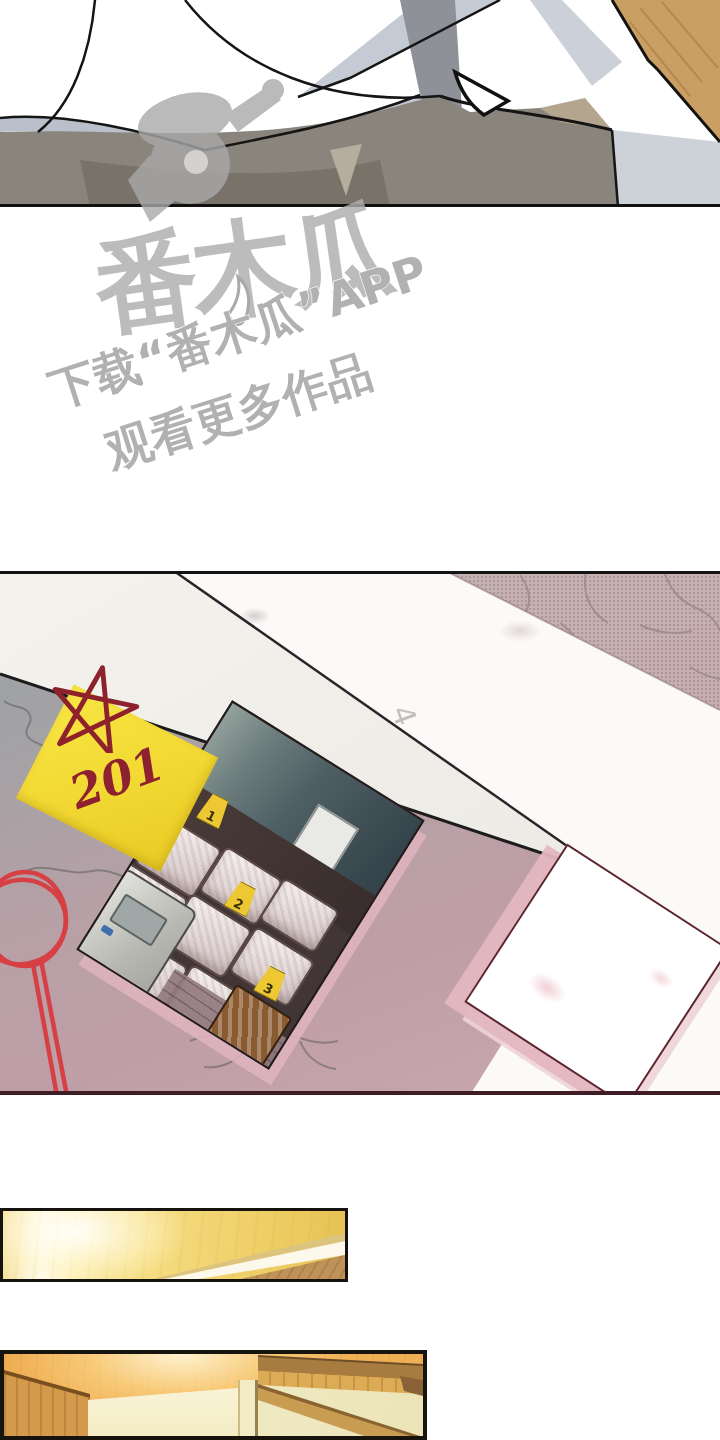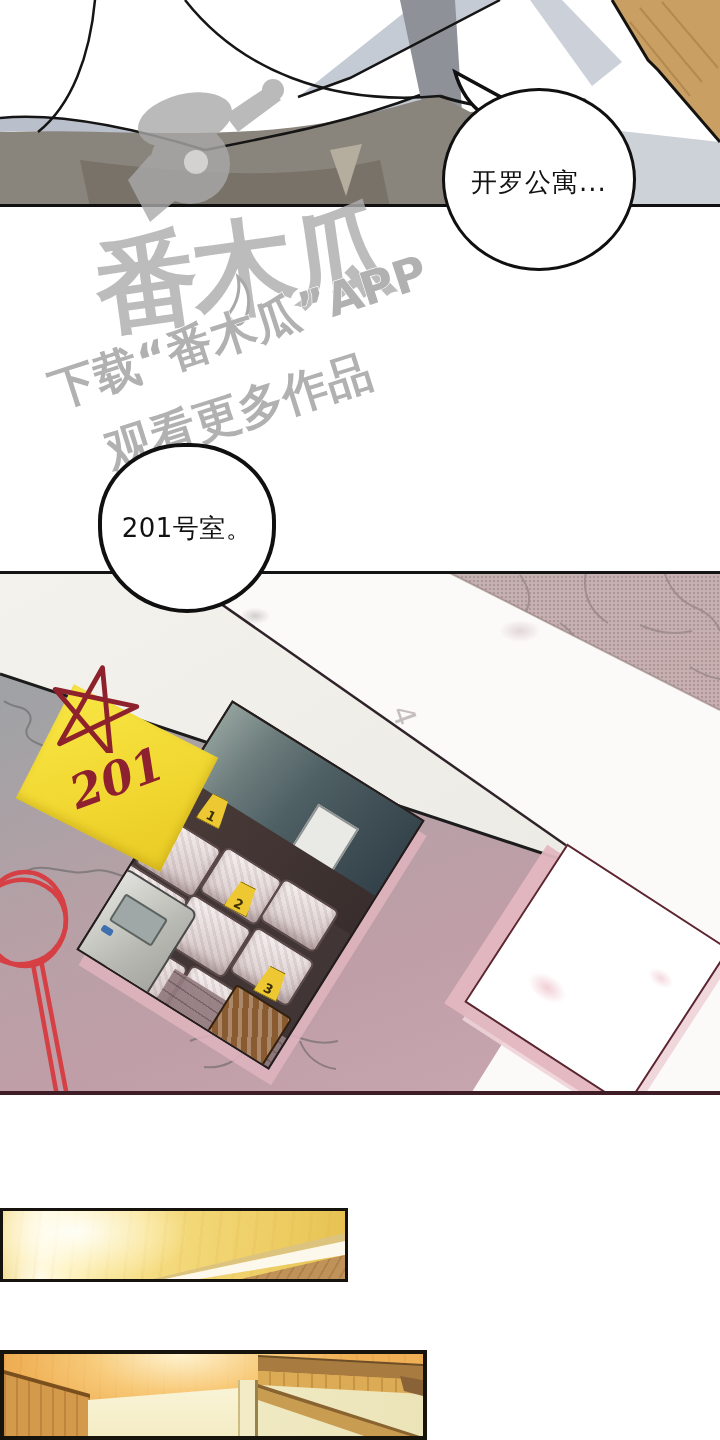--- a/index.html
+++ b/index.html
@@ -187,27 +187,21 @@
       <path d="M228,255 q14,-18 10,-38 q16,14 8,40 q-8,16 -18,-2 Z" fill="#ffffff" stroke="#a9a9a9" stroke-width="3"></path>
 
       <text x="56" y="347" font-size="46" font-weight="bold" fill="#b1b1b1" stroke="#ffffff" stroke-width="1.2" paint-order="stroke" transform="rotate(-18 56 347)">下载“番木瓜”APP</text>
       <text x="112" y="408" font-size="46" font-weight="bold" fill="#b1b1b1" stroke="#ffffff" stroke-width="1.2" paint-order="stroke" transform="rotate(-17.5 112 408)">观看更多作品</text>
     </svg>
   </div>
 
   <svg class="bubble1-tail" viewBox="0 0 90 70">
     <path d="M17,14 C22,32 32,47 46,57 L70,43 Z" fill="#ffffff" stroke="#101010" stroke-width="3.5"></path>
   </svg>
-  <div class="bubble bubble1">
-    <span class="txt">开罗公寓...</span>
-  </div>
-
-  <div class="bubble bubble2">
-    <span class="txt">201号室。</span>
-  </div>
+
 
   <section class="panel2">
     <div class="p2-floor"></div>
 
     <svg class="p2-cracks" viewBox="0 0 720 524">
       <g stroke="#5f5f5f" stroke-width="2" fill="none" opacity="0.55">
         <path d="M4,130 c10,8 22,4 26,14 c4,10 -8,12 -2,22 c6,8 18,6 22,16"></path>
         <path d="M26,300 c20,-10 40,6 66,0 c20,-4 30,10 52,8 c14,-2 22,6 34,4"></path>
         <path d="M120,392 c16,6 18,20 34,24 c16,4 18,16 34,18"></path>
         <path d="M190,470 c30,-14 50,8 78,-4 c24,-10 40,12 70,4"></path>

